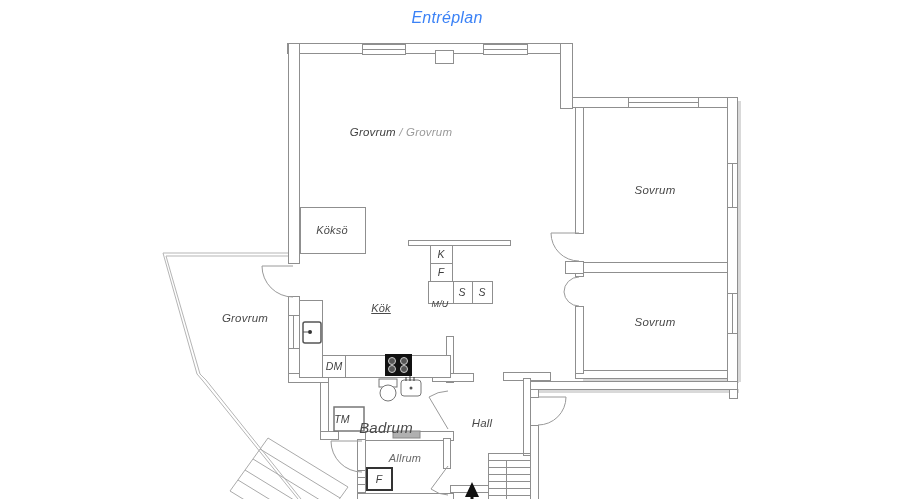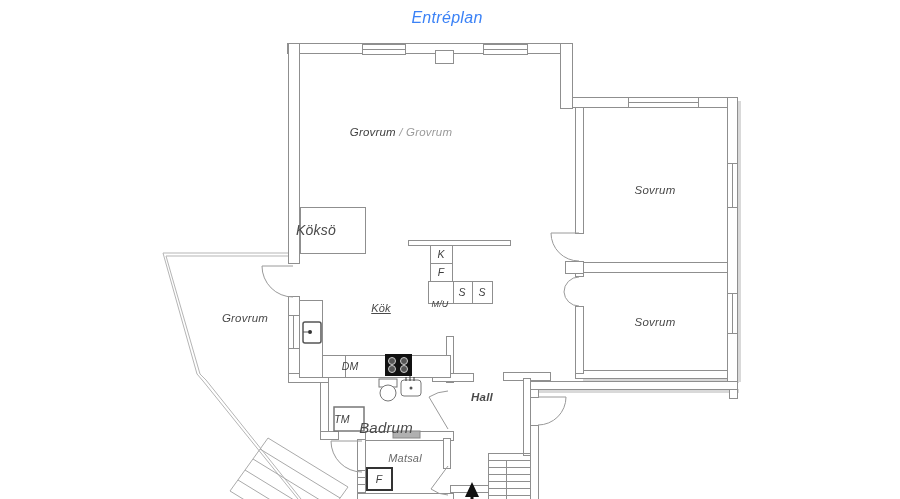--- a/index.html
+++ b/index.html
@@ -171,28 +171,28 @@
 
   <div class="lbl title" style="left:447px;top:18px;">Entréplan</div>
 
   <div class="lbl" style="left:401px;top:132px;">
     <span class="dark">Grovrum</span>
     <span class="light">/ Grovrum</span>
   </div>
 
   <div class="lbl" style="left:655px;top:190px;">Sovrum</div>
   <div class="lbl" style="left:655px;top:322px;">Sovrum</div>
-  <div class="lbl" style="left:316px;top:230px;font-size:14px;">Köksö</div>
+  <div class="lbl" style="left:332px;top:230px;font-size:11px;">Köksö</div>
   <div class="lbl" style="left:381px;top:308px;font-size:11px;text-decoration:underline;">Kök</div>
   <div class="lbl" style="left:245px;top:318px;">Grovrum</div>
   <div class="lbl" style="left:386px;top:408px;font-size:15px;margin-top:19px;">Badrum</div>
-  <div class="lbl" style="left:482px;top:397px;font-weight:bold;">Hall</div>
-  <div class="lbl" style="left:405px;top:458px;font-size:11px;color:#6a6a6a;">Matsal</div>
+  <div class="lbl" style="left:482px;top:423px;">Hall</div>
+  <div class="lbl" style="left:405px;top:458px;font-size:11px;color:#6a6a6a;">Allrum</div>
 
-  <div class="lbl small" style="left:334px;top:366px;margin-left:16px;">DM</div>
+  <div class="lbl small" style="left:334px;top:366px;">DM</div>
   <div class="lbl small" style="left:342px;top:419px;text-align:center;">TM</div>
   <div class="lbl small" style="left:379px;top:479px;">F</div>
   <div class="lbl small" style="left:441px;top:254px;">K</div>
   <div class="lbl small" style="left:441px;top:272px;">F</div>
   <div class="lbl tiny" style="left:440px;top:304px;">M/U</div>
   <div class="lbl small" style="left:462px;top:292px;">S</div>
   <div class="lbl small" style="left:482px;top:292px;">S</div>
 
 </div>
 

